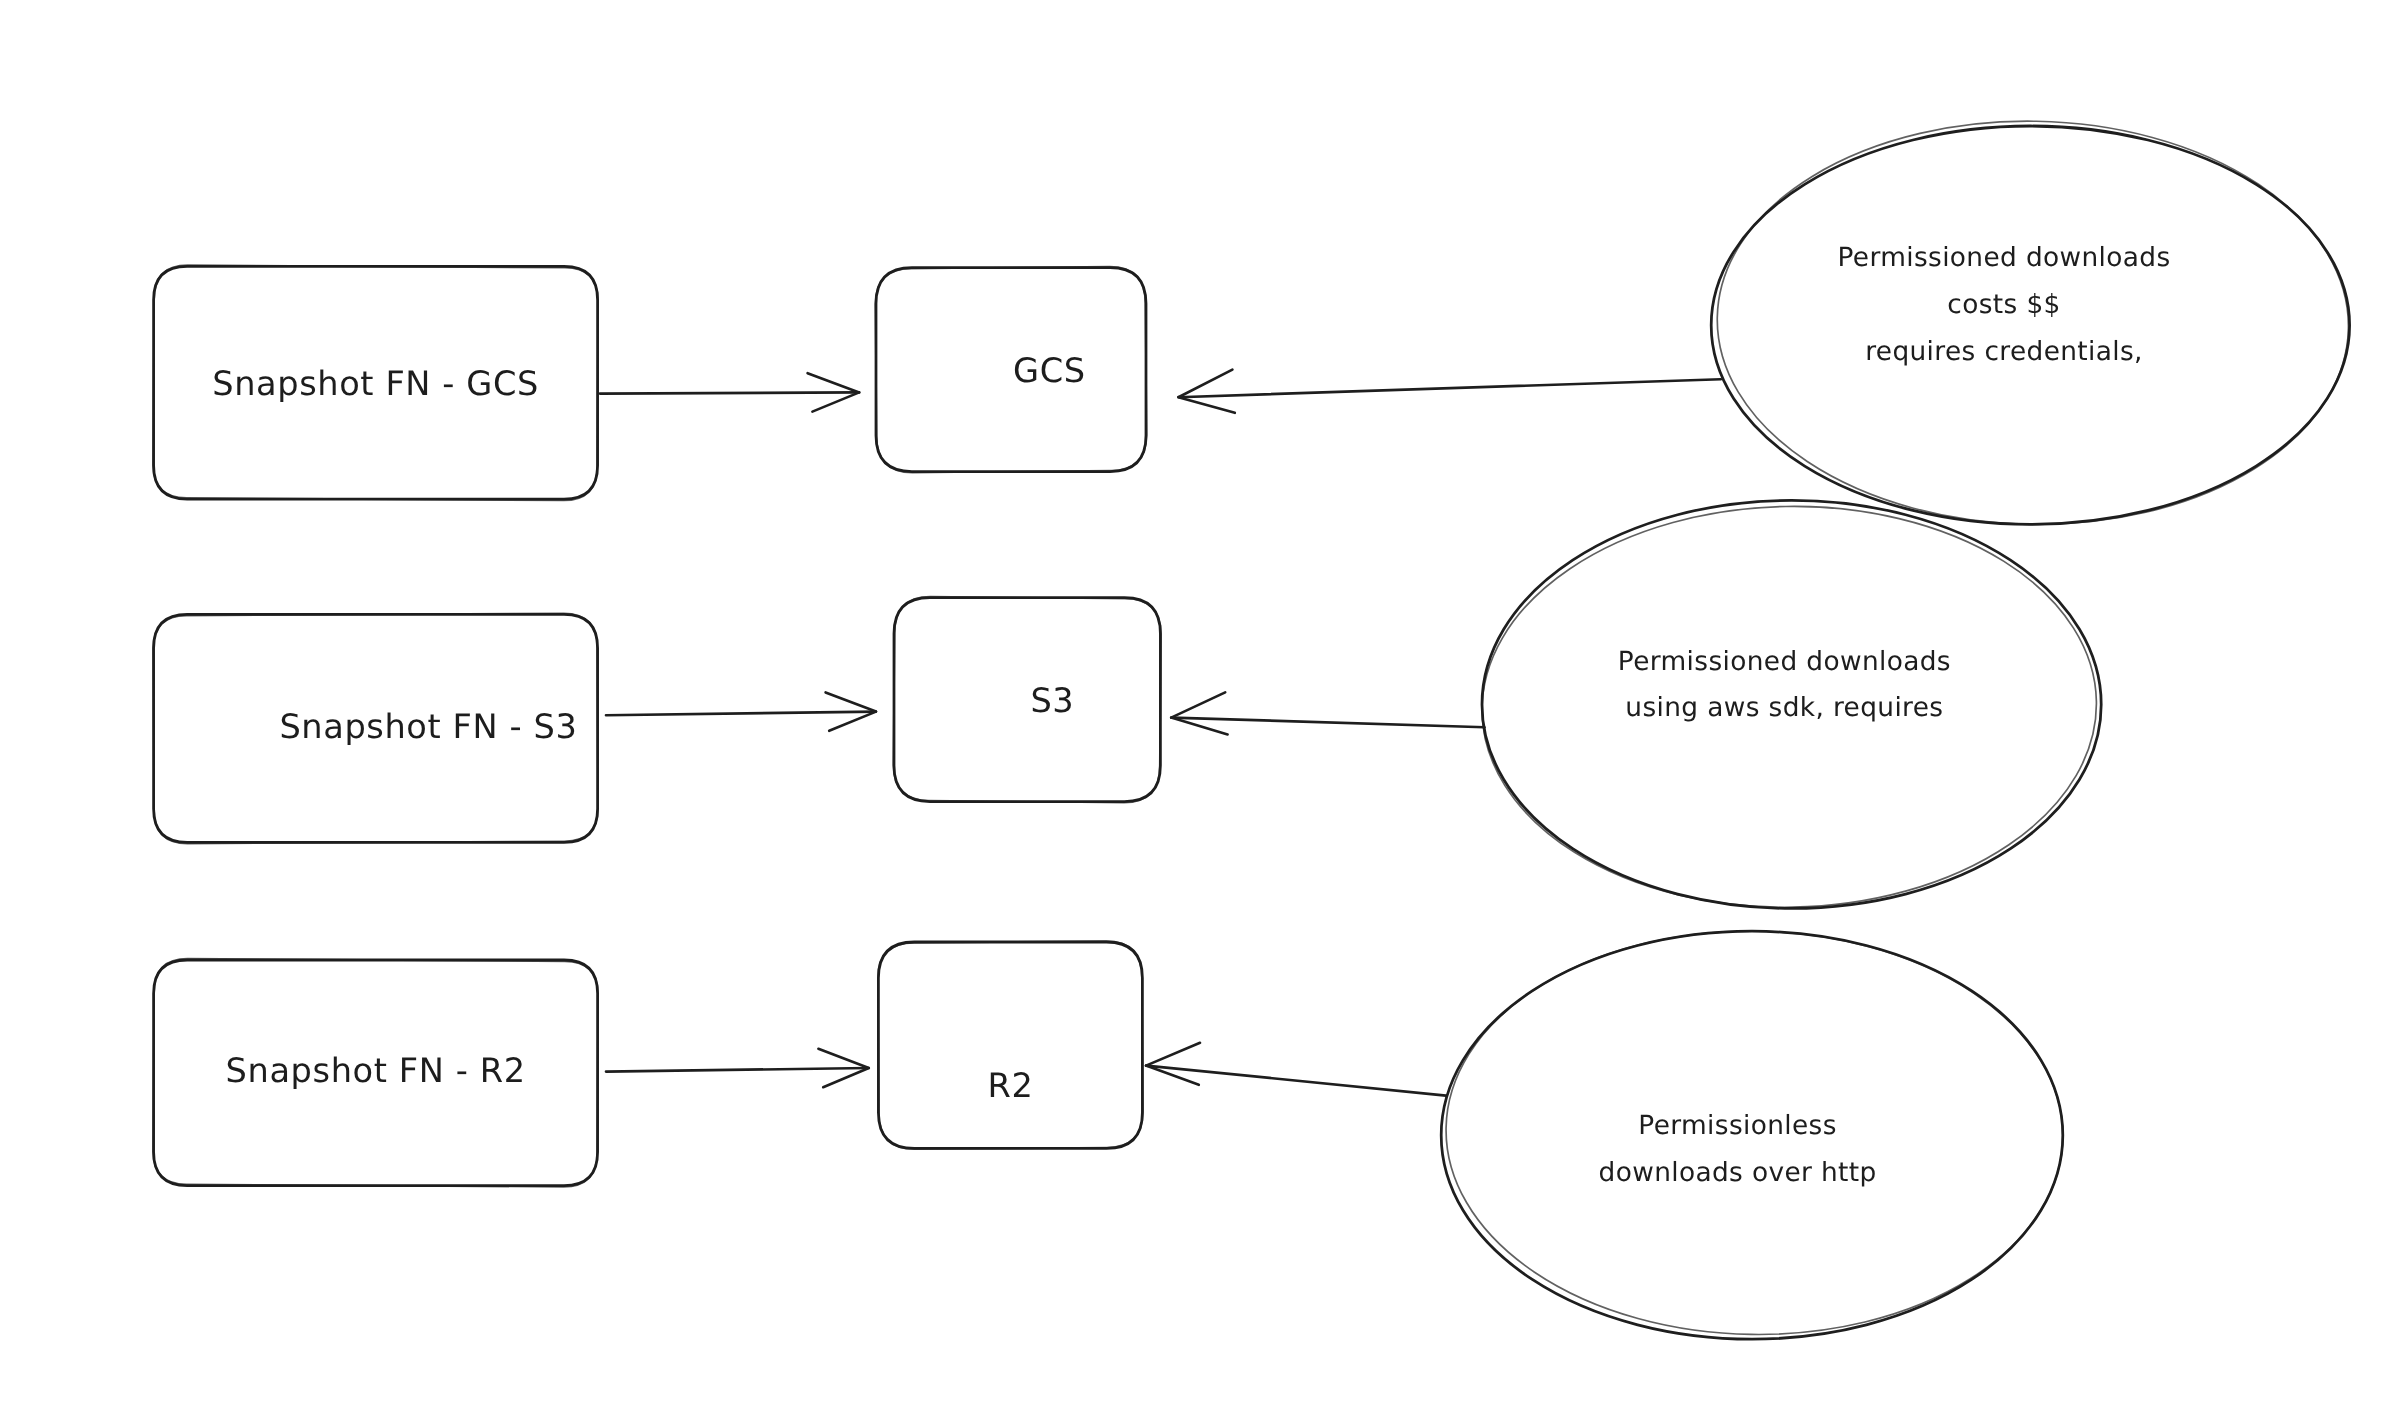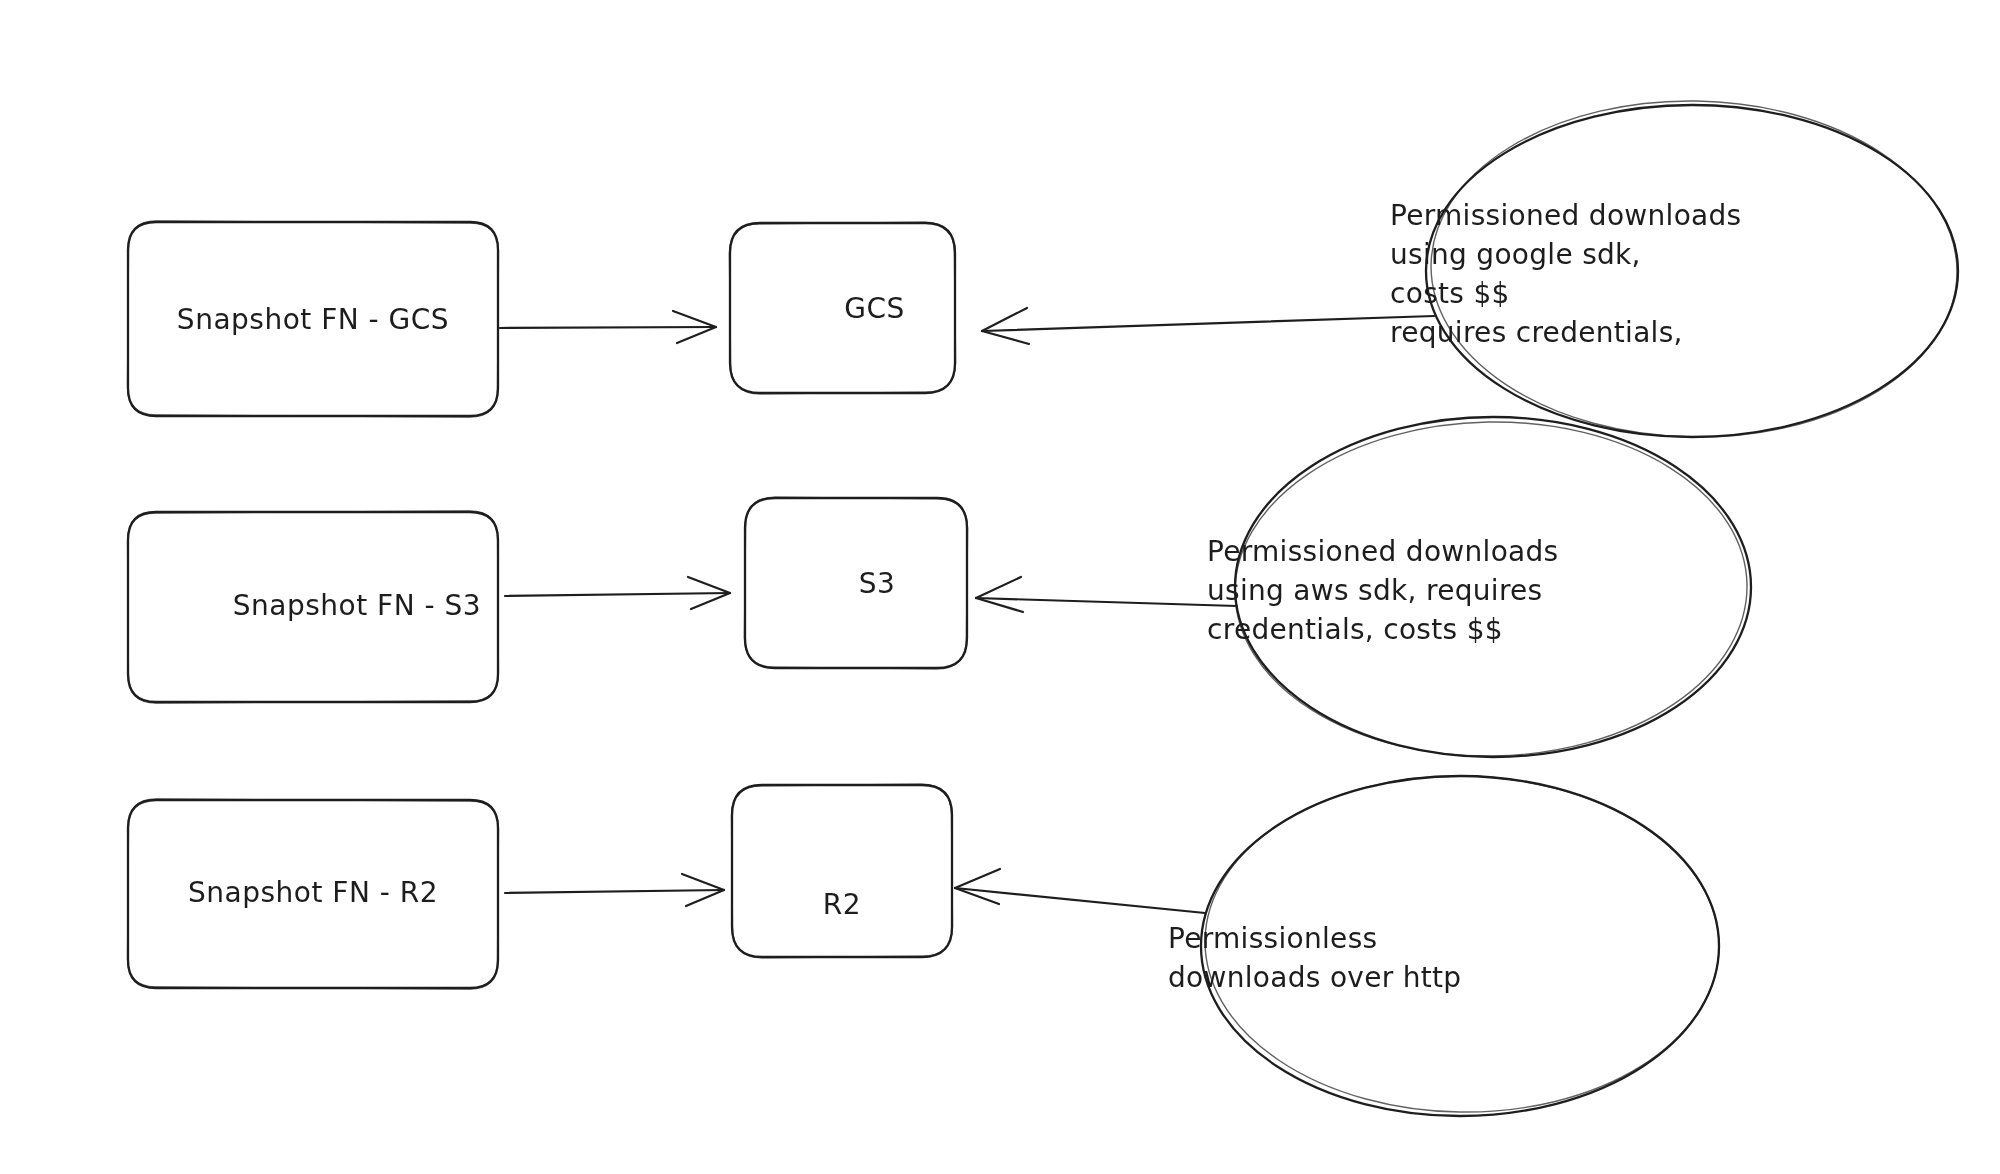--- a/index.html
+++ b/index.html
@@ -51,21 +51,22 @@
     align-items: center;
     justify-content: center;
     text-align: center;
     font-size: 28px;
     letter-spacing: 0.5px;
     white-space: nowrap;
   }
   .ann {
     position: absolute;
     width: 560px;
-    font-size: 28px;
+    text-align: center;
+    font-size: 22px;
     line-height: 39px;
     letter-spacing: 0.3px;
   }
 </style>
 </head>
 <body>
 
 <div class="canvas">
 
   <svg width="2000" height="1174" viewBox="0 0 2000 1174">
@@ -138,29 +139,27 @@
   <div class="lbl" style="left:730px; top:223px; width:225px; height:170px;margin-left:32px;">GCS</div>
 
   <div class="lbl" style="left:128px; top:512px; width:370px; height:187px;padding-left:44px;">Snapshot FN - S3</div>
   <div class="lbl" style="left:745px; top:498px; width:264px; height:170px;border-radius:26px;">S3</div>
 
   <div class="lbl" style="left:128px; top:800px; width:370px; height:184px;">Snapshot FN - R2</div>
   <div class="lbl" style="left:732px; top:785px; width:220px; height:172px;margin-top:33px;">R2</div>
 
   <div class="ann" style="left:1390px; top:196px;">
     <div>Permissioned downloads</div>
-    <div>using google sdk,</div>
     <div>costs $$</div>
     <div>requires credentials,</div>
   </div>
 
   <div class="ann" style="left:1207px; top:532px;">
     <div>Permissioned downloads</div>
     <div>using aws sdk, requires</div>
-    <div>credentials, costs $$</div>
   </div>
 
   <div class="ann" style="left:1168px; top:919px;">
     <div>Permissionless</div>
     <div>downloads over http</div>
   </div>
 
 </div>
 
 </body></html>

